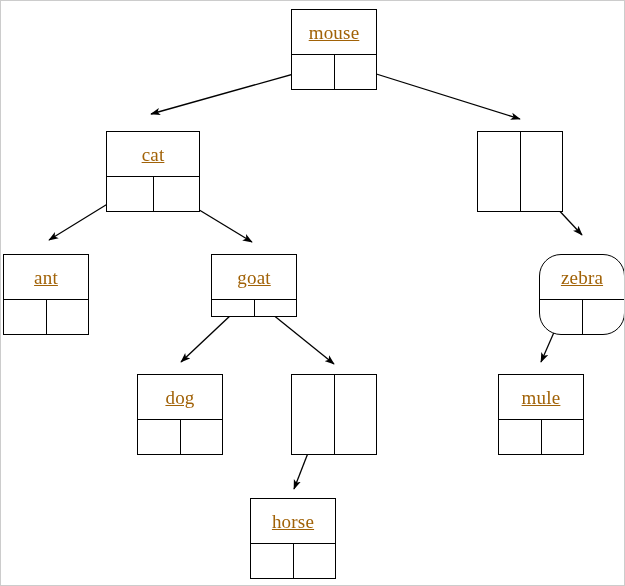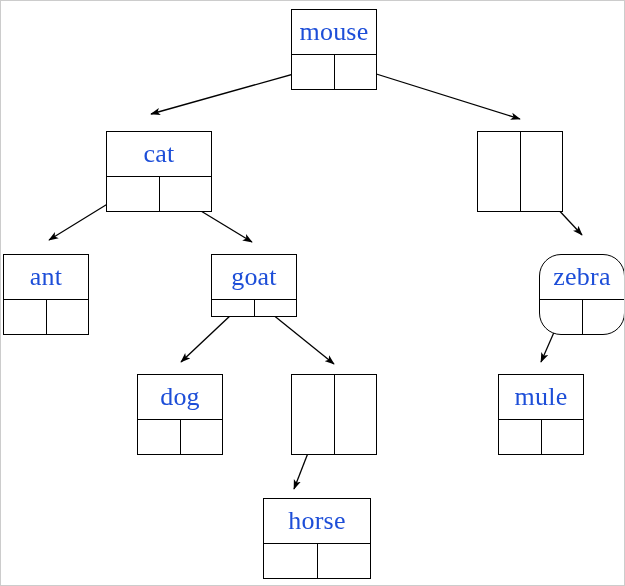--- a/index.html
+++ b/index.html
@@ -37,25 +37,26 @@
     border: 1.4px solid #000000;
     background: #ffffff;
     display: flex;
     flex-direction: column;
   }
   .node-label {
     flex: 0 0 44px;
     display: flex;
     align-items: center;
     justify-content: center;
-    font-size: 26px;
+    font-size: 19px;
     line-height: 1;
-    color: #1d4ed8;
+    color: #a16207;
     border-bottom: 1.4px solid #000000;
     letter-spacing: 0.2px;
+    text-decoration: underline;
   }
   .node-pointers {
     flex: 1 1 auto;
     display: flex;
   }
   .ptr-cell {
     flex: 1 1 50%;
     height: 100%;
   }
   .ptr-cell.left {
@@ -87,21 +88,21 @@
   </svg>
 
   <div id="nodes-group">
       <div class="node" style="left: 290px; top: 8px; width: 86px; height: 81px;">
         <div class="node-label">mouse</div>
         <div class="node-pointers">
           <div class="ptr-cell left"></div>
           <div class="ptr-cell right"></div>
         </div>
       </div>
-      <div class="node" style="left: 105px; top: 130px; width: 106px; height: 81px;">
+      <div class="node" style="left: 105px; top: 130px; width: 94px; height: 81px;">
         <div class="node-label">cat</div>
         <div class="node-pointers">
           <div class="ptr-cell left"></div>
           <div class="ptr-cell right"></div>
         </div>
       </div>
       <div class="node" style="left: 476px; top: 130px; width: 86px; height: 81px;">
         <div class="node-pointers">
           <div class="ptr-cell left"></div>
           <div class="ptr-cell right"></div>
@@ -141,21 +142,21 @@
           <div class="ptr-cell right"></div>
         </div>
       </div>
       <div class="node" style="left: 497px; top: 373px; width: 86px; height: 81px;">
         <div class="node-label">mule</div>
         <div class="node-pointers">
           <div class="ptr-cell left"></div>
           <div class="ptr-cell right"></div>
         </div>
       </div>
-      <div class="node" style="left: 262px; top: 497px; width: 108px; height: 81px;">
+      <div class="node" style="left: 249px; top: 497px; width: 86px; height: 81px;">
         <div class="node-label">horse</div>
         <div class="node-pointers">
           <div class="ptr-cell left"></div>
           <div class="ptr-cell right"></div>
         </div>
       </div>
     </div>
 
 </div>
 

